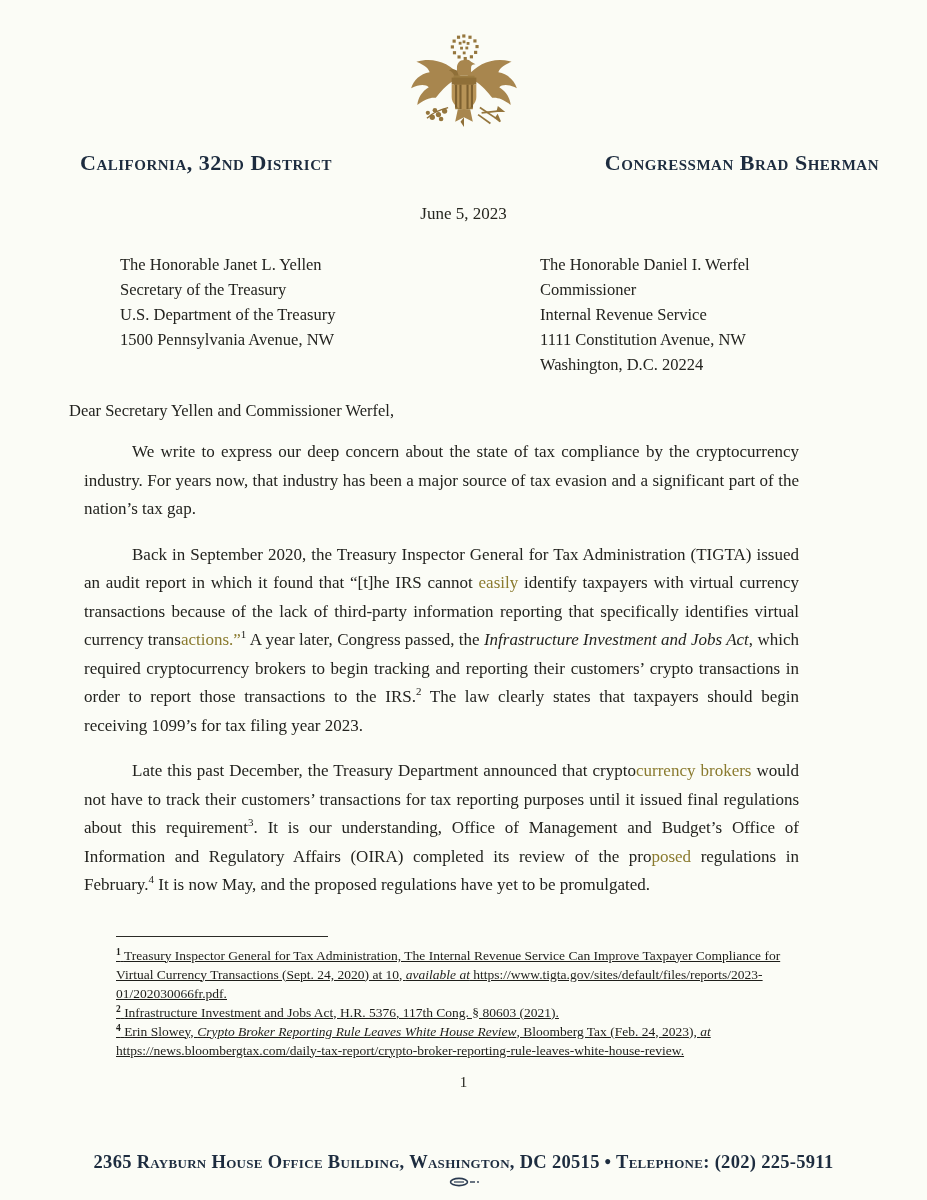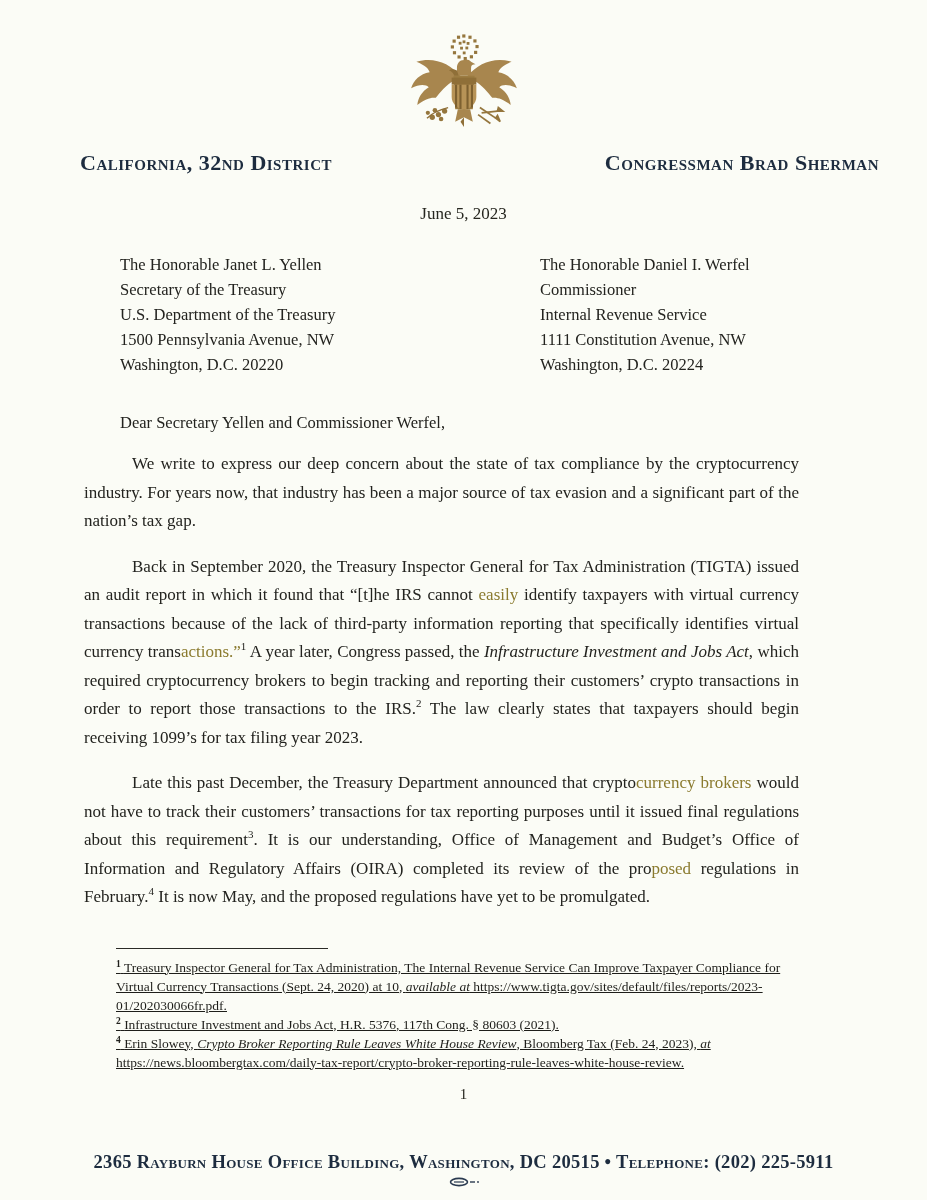--- a/index.html
+++ b/index.html
@@ -26,21 +26,21 @@
   }
 
   .date-line{text-align:center;font-size:17px;margin-top:28px;color:#26261f;}
 
   .recipients{display:flex;padding:0 120px;margin-top:28px;}
   .recipient{font-size:16.5px;line-height:25px;}
   .recipient.left{width:420px;flex:0 0 auto;}
   .recipient.right{flex:1;}
   .recipient div{white-space:nowrap;}
 
-  .salutation{padding:0 120px;margin-top:36px;font-size:16.5px;}
+  .salutation{padding:0 69px;margin-top:24px;font-size:16.5px;}
 
   .body-copy{padding:0 128px 0 84px;}
   .body-para{
     font-size:17px;
     line-height:28.5px;
     text-align:justify;
     text-indent:48px;
     margin:17px 0 0 0;
   }
   .olive{color:#8a7a2e;}
@@ -145,21 +145,20 @@
   </div>
 
   <div class="date-line">June 5, 2023</div>
 
   <div class="recipients">
     <div class="recipient left" id="recipient-left">
         <div>The Honorable Janet L. Yellen</div>
         <div>Secretary of the Treasury</div>
         <div>U.S. Department of the Treasury</div>
         <div>1500 Pennsylvania Avenue, NW</div>
-        <div>Washington, D.C. 20220</div>
       </div>
     <div class="recipient right" id="recipient-right">
         <div>The Honorable Daniel I. Werfel</div>
         <div>Commissioner</div>
         <div>Internal Revenue Service</div>
         <div>1111 Constitution Avenue, NW</div>
         <div>Washington, D.C. 20224</div>
       </div>
   </div>
 

